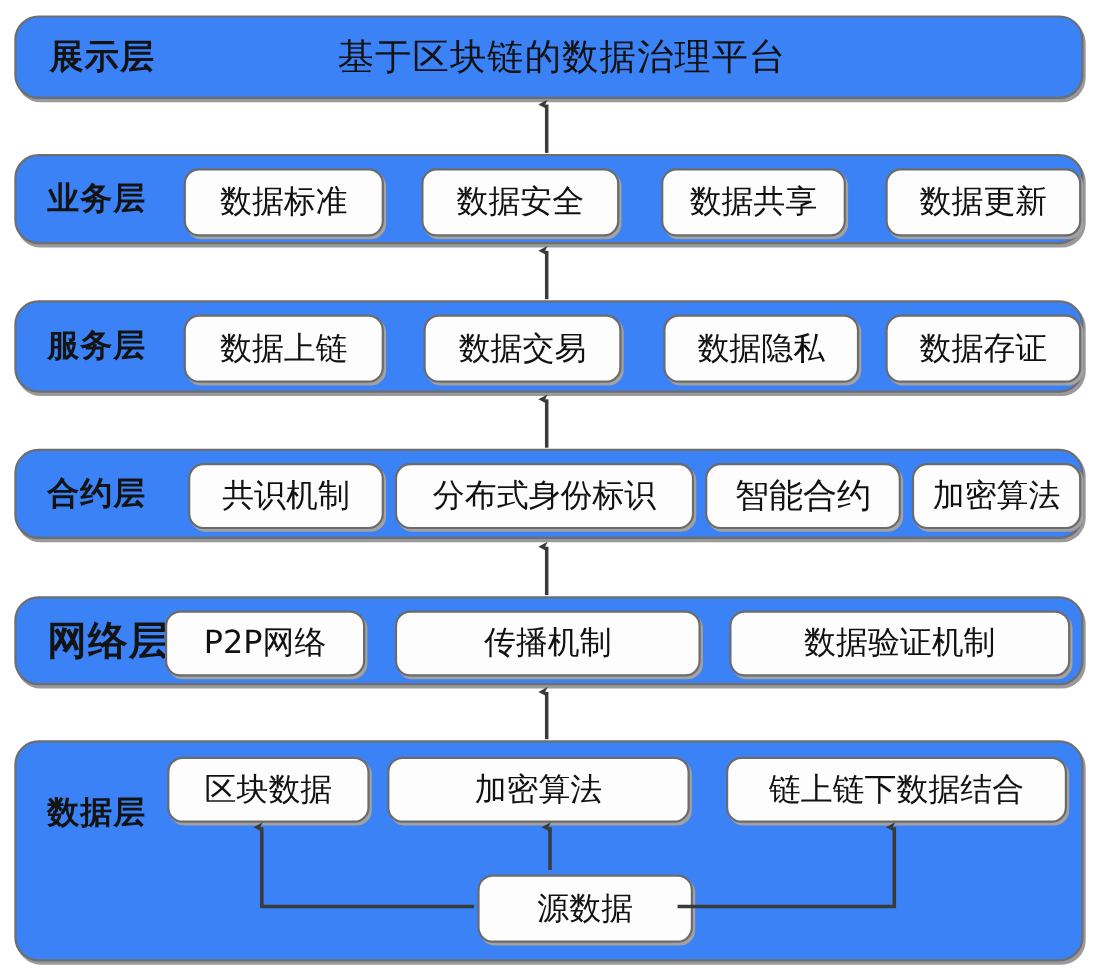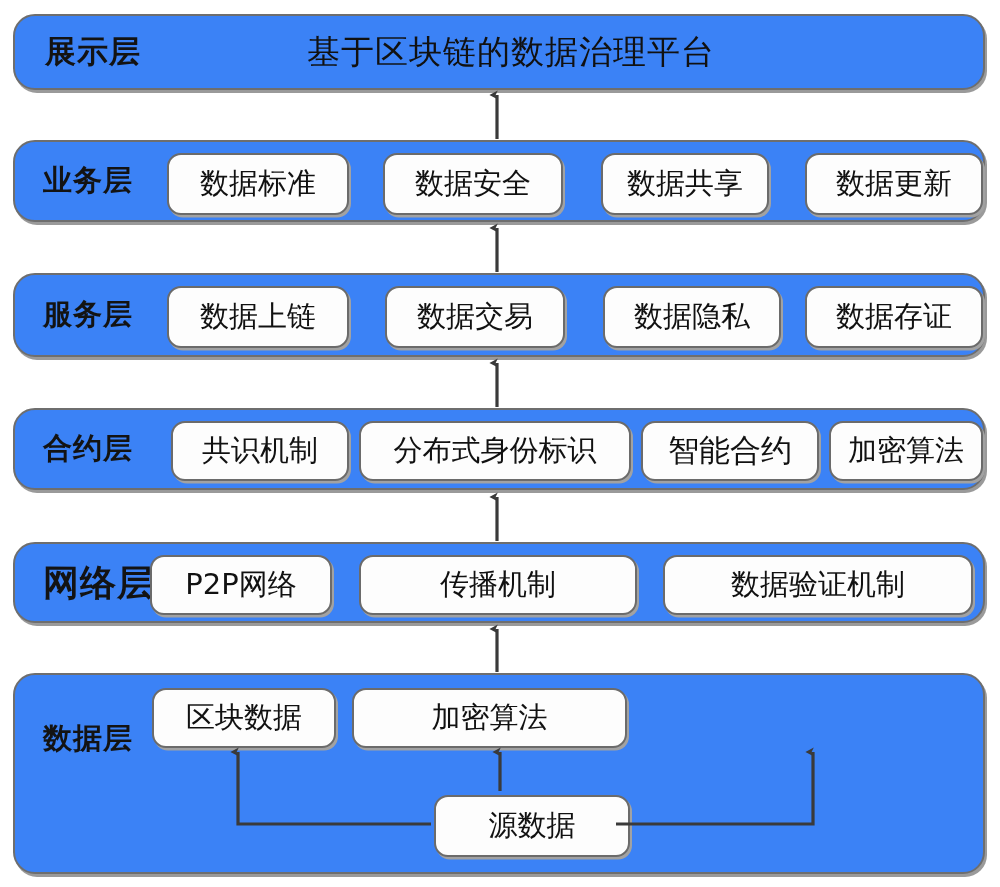--- a/index.html
+++ b/index.html
@@ -128,20 +128,21 @@
       <div class="item" style="left:344px; top:11px; width:278px; height:60px; font-size:29px;">传播机制</div>
       <div class="item" style="left:648px; top:11px; width:310px; height:60px; font-size:29px;">数据验证机制</div>
     </div>
   </div>
 
   <div class="layer" style="left:13px; top:673px; width:972px; height:201px;">
     <div class="layer-inner">
       <div class="layer-label" style="left:28px; top:44px; font-size:29px;">数据层</div>
       <div class="item" style="left:137px; top:13px; width:184px; height:60px; font-size:29px;">区块数据</div>
       <div class="item" style="left:337px; top:13px; width:275px; height:60px; font-size:29px;">加密算法</div>
+      <div class="item" style="left:645px; top:13px; width:310px; height:60px; font-size:29px;">链上链下数据结合</div>
       <div class="item" style="left:419px; top:120px; width:196px; height:62px; font-size:29px;">源数据</div>
     </div>
   </div>
 
   <svg id="connectors" viewBox="0 0 1000 887" xmlns="http://www.w3.org/2000/svg">
     <defs>
       <marker id="ah" markerWidth="9" markerHeight="9" refX="4.2" refY="7.6" orient="auto" markerUnits="userSpaceOnUse">
         <path d="M4.2,0 L8.6,8.4 L4.2,6.2 L-0.2,8.4 Z" fill="#3a3a3a"></path>
       </marker>
     </defs>

